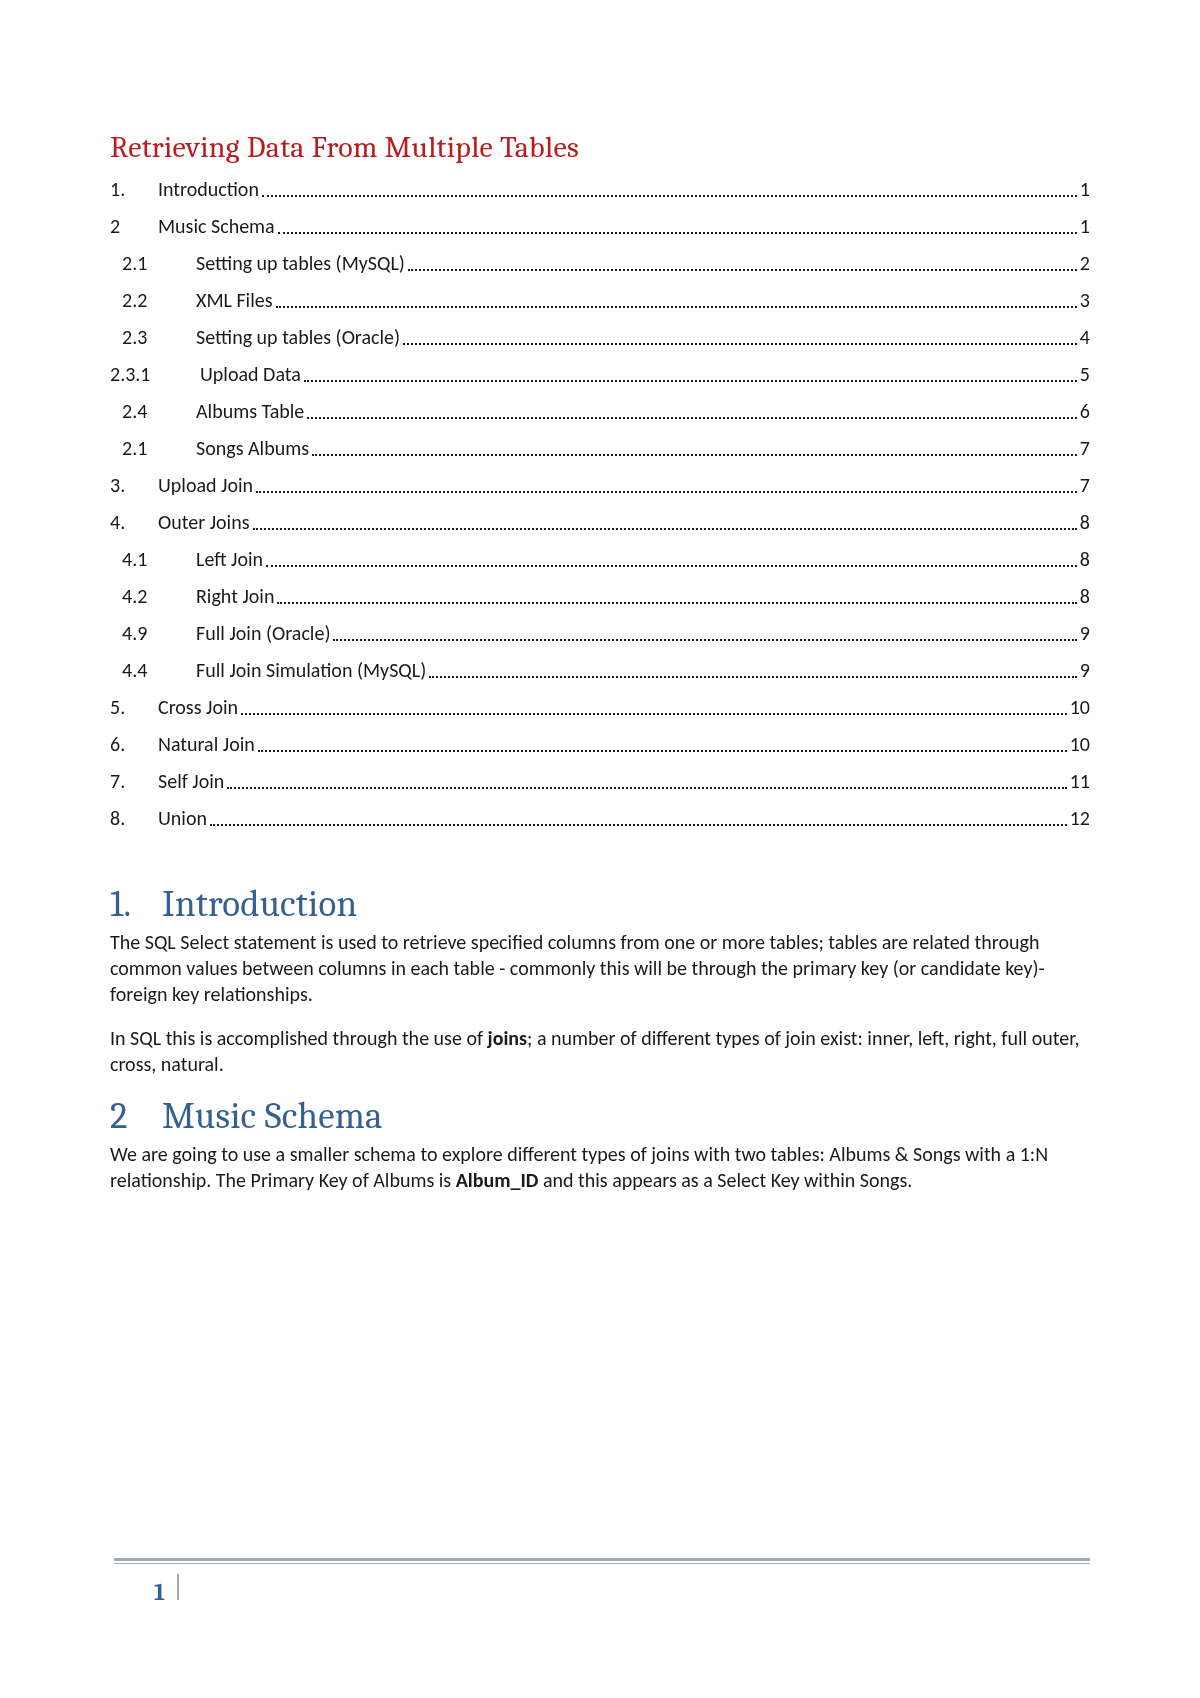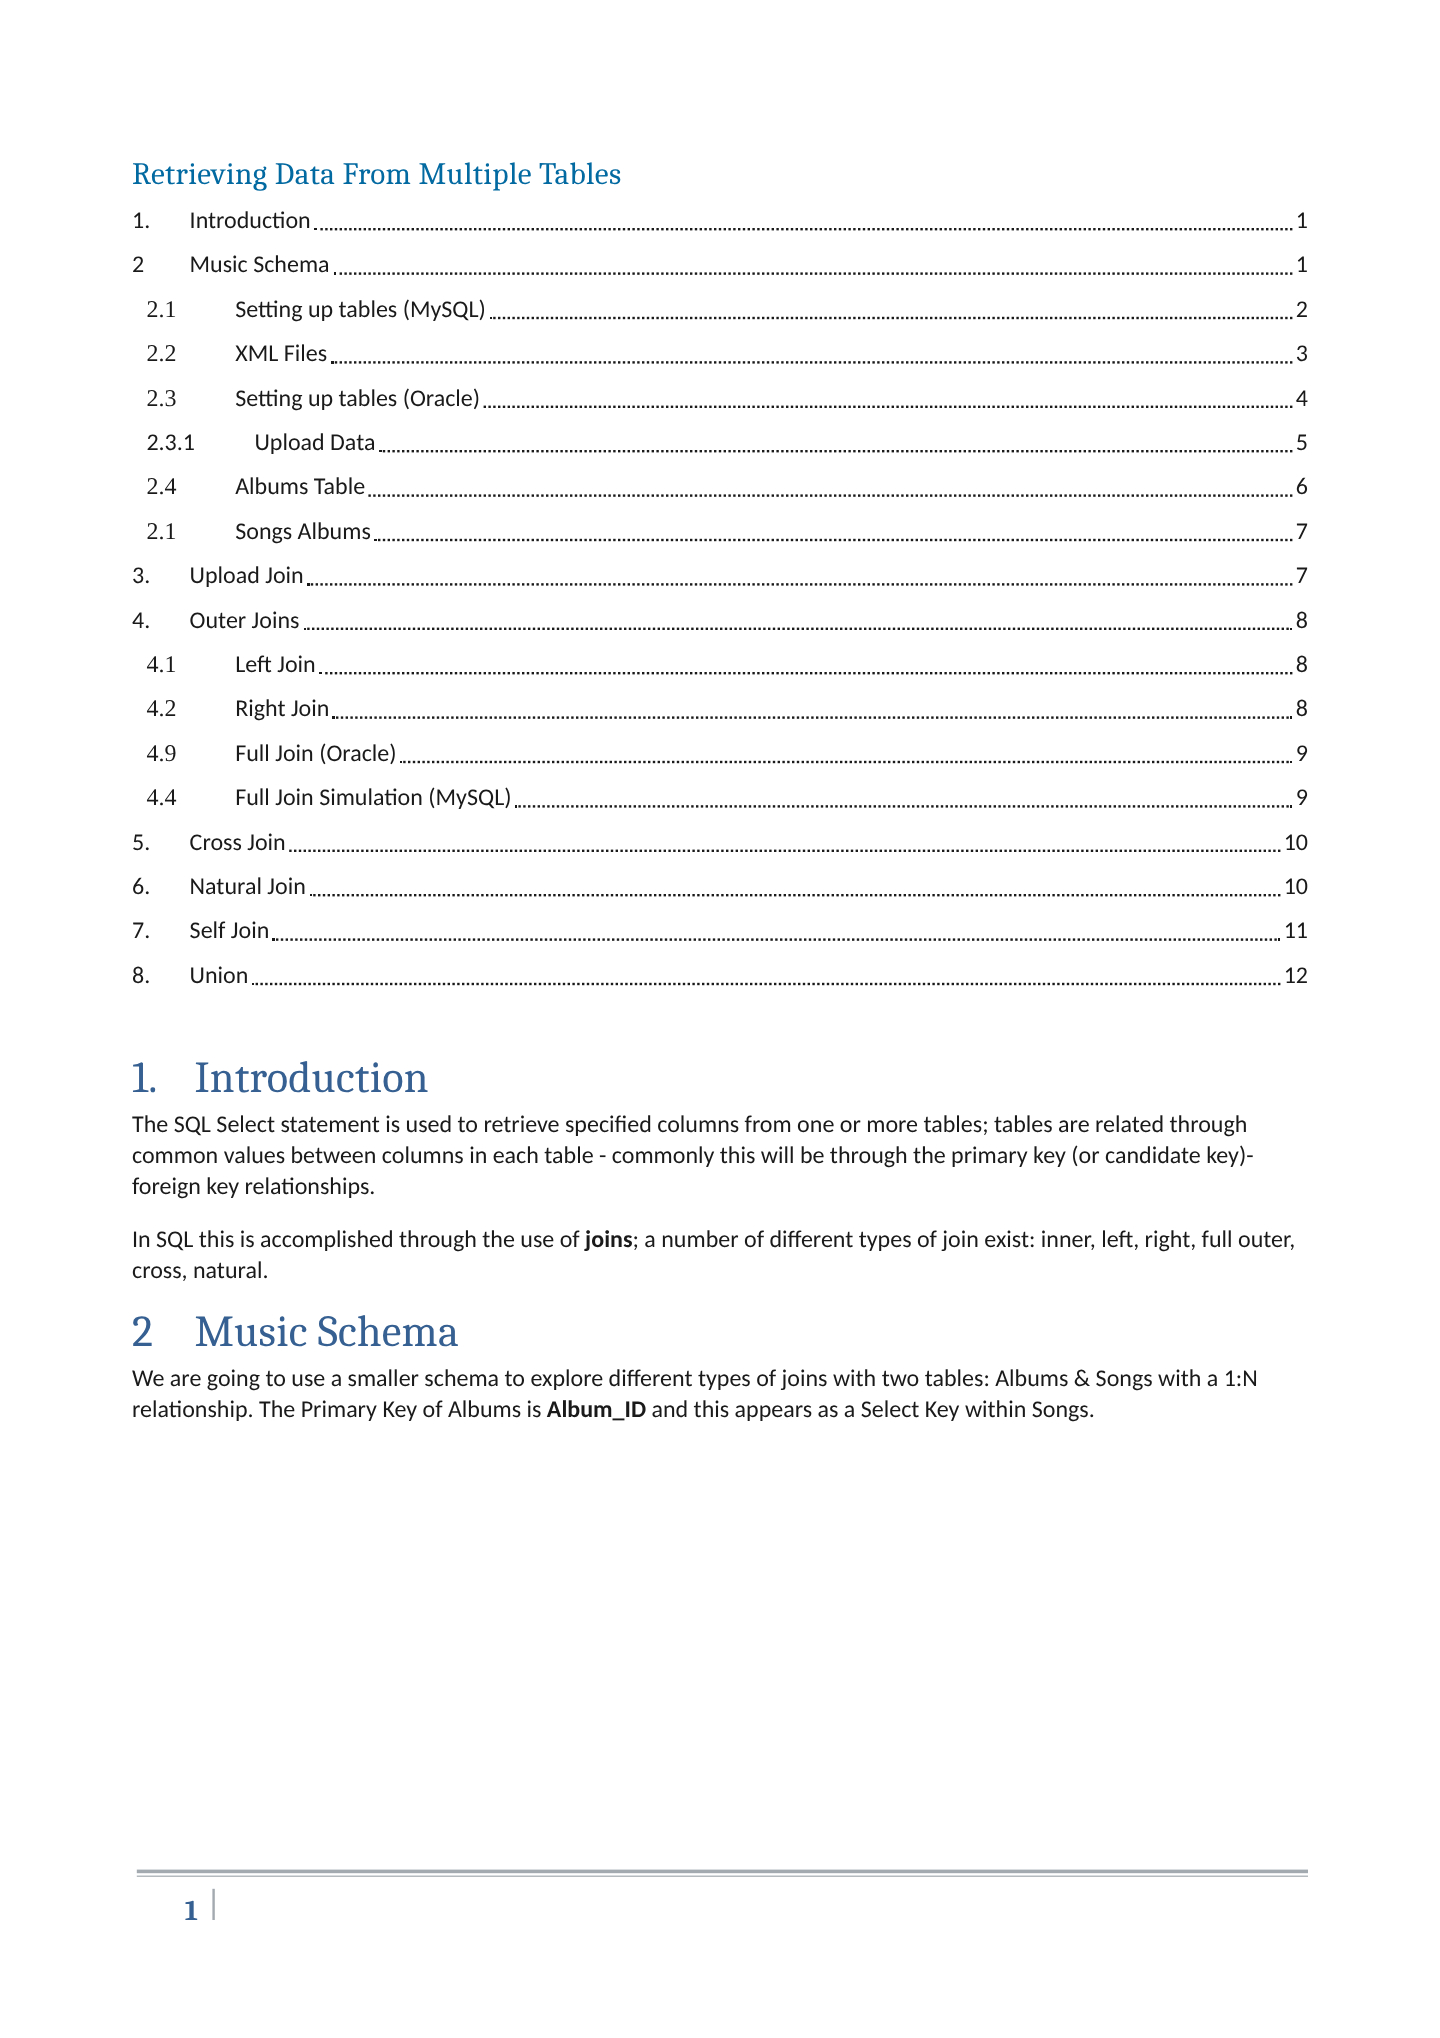--- a/index.html
+++ b/index.html
@@ -13,22 +13,22 @@
   .page {
     width: 1200px;
     height: 1698px;
     position: relative;
     box-sizing: border-box;
     padding: 130px 110px 90px 110px;
     background: #ffffff;
   }
   .doc-title {
     font-family: Cambria, Georgia, serif;
-    font-size: 26px;
-    color: #0369a1;
+    font-size: 30px;
+    color: #b91c1c;
     font-weight: 400;
     letter-spacing: 0.3px;
     margin: 0 0 6px 0;
   }
 
   
   .toc {
     font-size: 20px;
     color: #1a1a1a;
   }
@@ -36,22 +36,22 @@
     display: flex;
     align-items: baseline;
     padding: 8px 0 8px 0;
     line-height: 1.05;
   }
   .toc-num {
     flex: 0 0 auto;
     margin-right: 10px;
   }
   .toc-num.l1 { width: 38px; }
-  .toc-num.l2 { margin-left: 12px; width: 64px; font-family: Liberation Serif, serif; }
-  .toc-num.l3 { margin-left: 12px; width: 80px; }
+  .toc-num.l2 { margin-left: 12px; width: 64px; }
+  .toc-num.l3 { width: 80px; }
   .toc-text {
     flex: 0 0 auto;
   }
   .toc-dots {
     flex: 1 1 auto;
     border-bottom: 2px dotted #1a1a1a;
     margin: 0 3px 3px 3px;
     height: 0.9em;
     box-sizing: border-box;
     align-self: flex-end;

